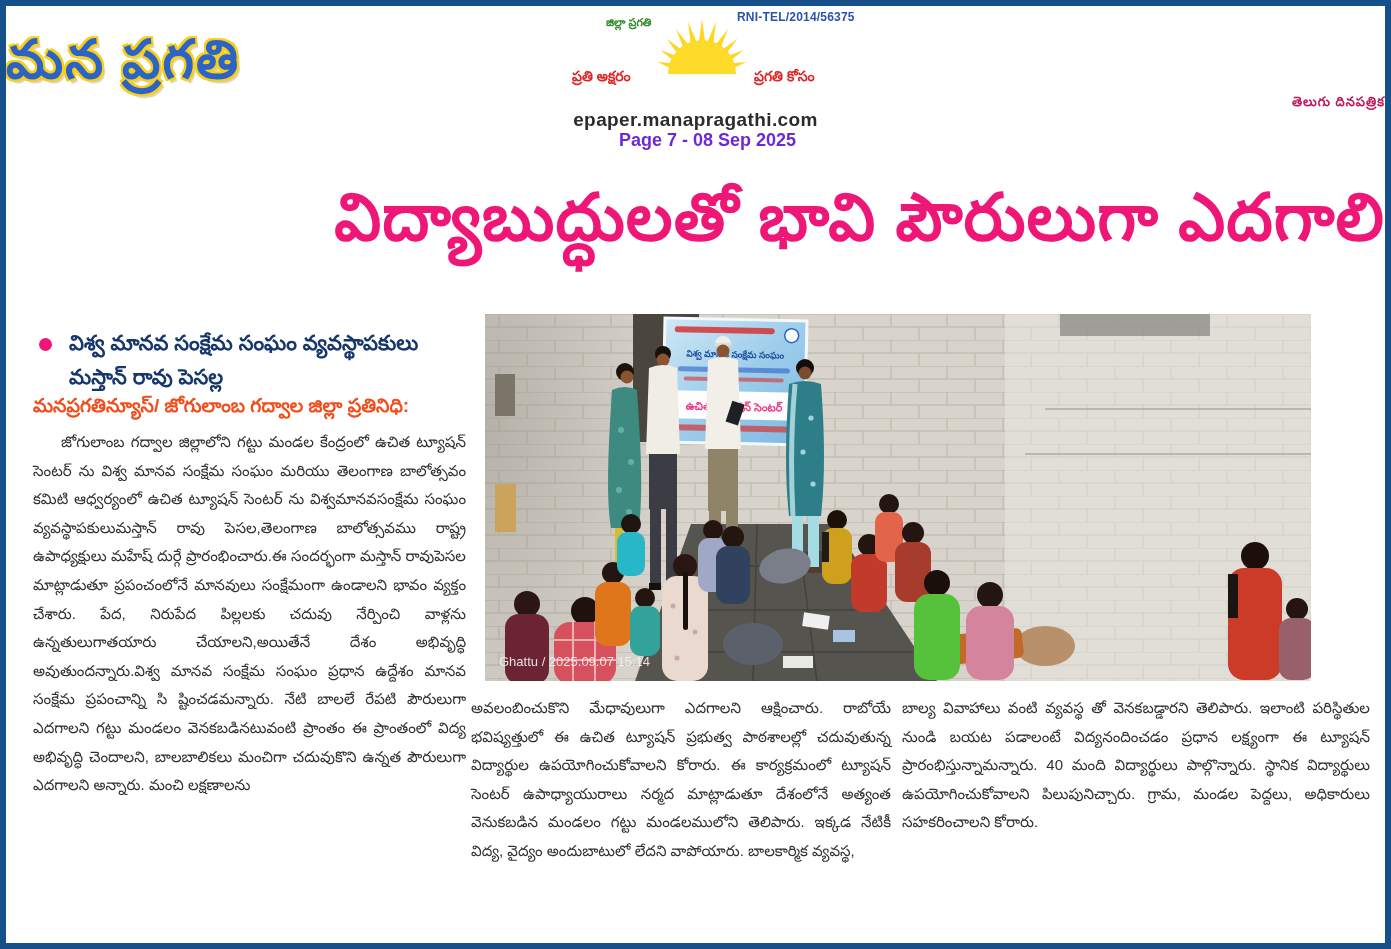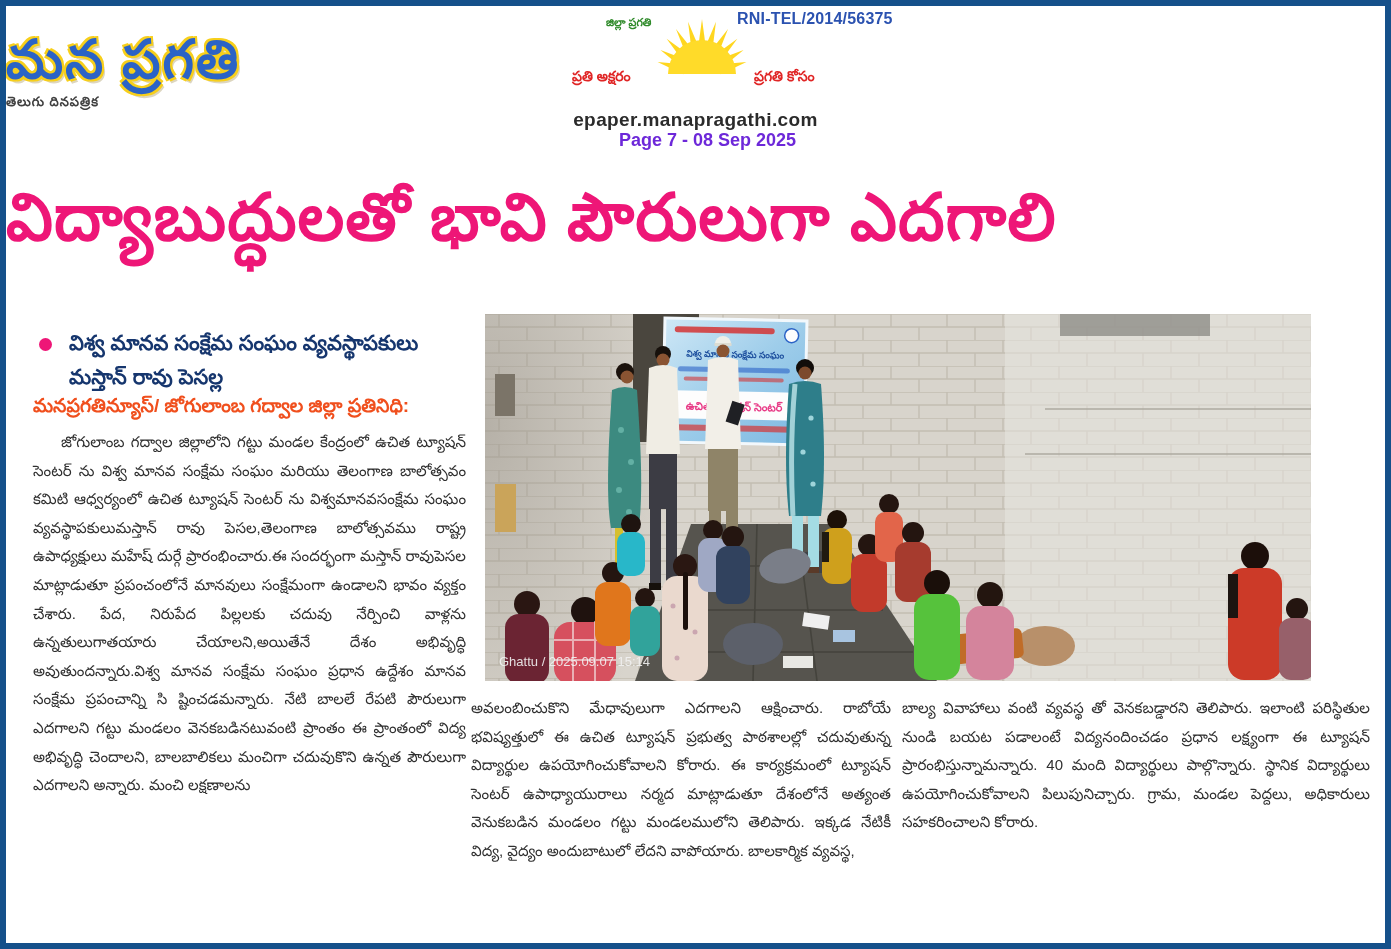--- a/index.html
+++ b/index.html
@@ -8,50 +8,50 @@
     width:1391px;height:949px;
     box-sizing:border-box;
     border:6px solid #15508a;
     background:#ffffff;
     font-family:"Liberation Sans", sans-serif;
     overflow:hidden;
   }
   
   .rni{
     position:absolute;left:731px;top:4px;
-    font-size:16px;font-weight:bold;color:#2b52b0;letter-spacing:.2px;
+    font-size:12px;font-weight:bold;color:#2b52b0;letter-spacing:.2px;
   }
   .sun{position:absolute;left:630px;top:6px;width:132px;height:64px;z-index:1;}
   .logo-title{
     position:absolute;left:0;top:20px;width:100%;text-align:left;z-index:2;
     font-size:54px;font-weight:800;color:#2b63c6;letter-spacing:2px;line-height:1.25;
     text-shadow:-2px -2px 0 #f7cf1b,2px -2px 0 #f7cf1b,-2px 2px 0 #f7cf1b,2px 2px 0 #f7cf1b,3px 4px 0 rgba(120,90,0,.25);
   }
   .logo-top{
     position:absolute;left:600px;top:10px;z-index:3;
     font-size:11px;font-weight:bold;color:#2f8a2a;
   }
   .slogan{position:absolute;top:62px;z-index:3;font-size:14px;font-weight:bold;color:#e02525;}
   .slogan.left{left:566px;}
   .slogan.right{left:748px;}
   .tagline{
-    position:absolute;left:0;top:88px;width:100%;text-align:left;z-index:3;
-    font-size:13px;font-weight:bold;color:#404040;letter-spacing:1px;
+    position:absolute;left:0;top:88px;width:100%;text-align:right;z-index:3;
+    font-size:13px;font-weight:bold;color:#be185d;letter-spacing:1px;
   }
   .site{
     position:absolute;left:0;top:103px;width:100%;text-align:center;
     font-size:19px;font-weight:600;color:#2b2b2b;letter-spacing:.4px;
   }
   .pageline{
     position:absolute;left:12px;top:124px;width:100%;text-align:center;
     font-size:18px;font-weight:600;color:#6d28d9;
   }
   
   .headline{
-    position:absolute;left:0;top:160px;width:100%;margin:0;text-align:left;
+    position:absolute;left:0;top:160px;width:100%;margin:0;text-align:right;
     font-size:66px;font-weight:800;color:#ee1677;line-height:1.55;
     letter-spacing:1px;white-space:nowrap;
   }
   
   .bullet-row{position:absolute;left:27px;top:320px;width:432px;}
   .bullet-dot{
     position:absolute;left:6px;top:12px;width:13px;height:13px;border-radius:50%;
     background:#ee1677;
   }
   .bullet-text{

